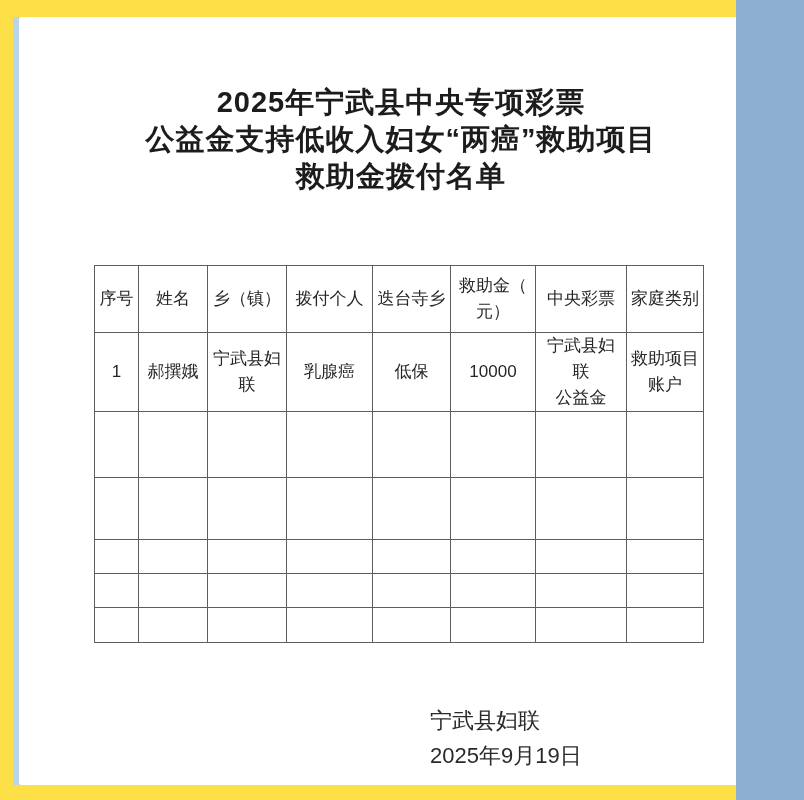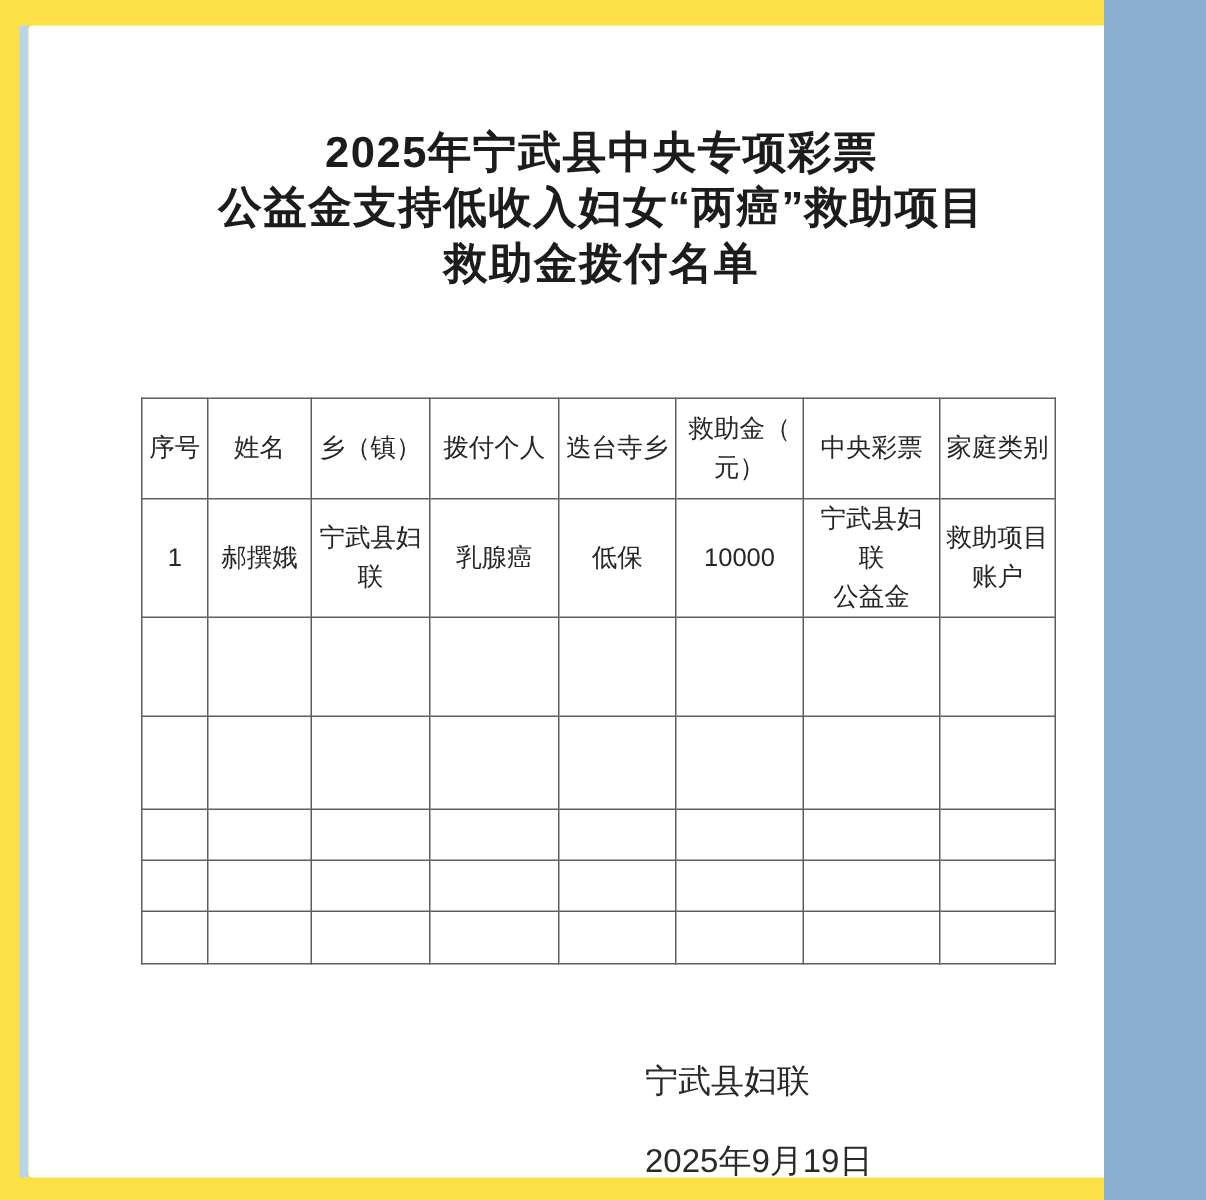--- a/index.html
+++ b/index.html
@@ -61,21 +61,21 @@
   
   #signature {
     position: absolute;
     left: 411px; top: 692px;
     width: 250px;
     text-align: left;
     font-size: 22px;
     line-height: 24px;
     color: #2a2a2a;
   }
-  #signature-date { margin-top: 29px; }
+  #signature-date { margin-top: 11px; }
   
   #scrollbar-thumb {
     position: absolute;
     left: 766px; top: 727px;
     width: 6px; height: 58px;
     background: #b3b3b3;
     border-radius: 3px;
   }
   
   #bottom-right-pill {

